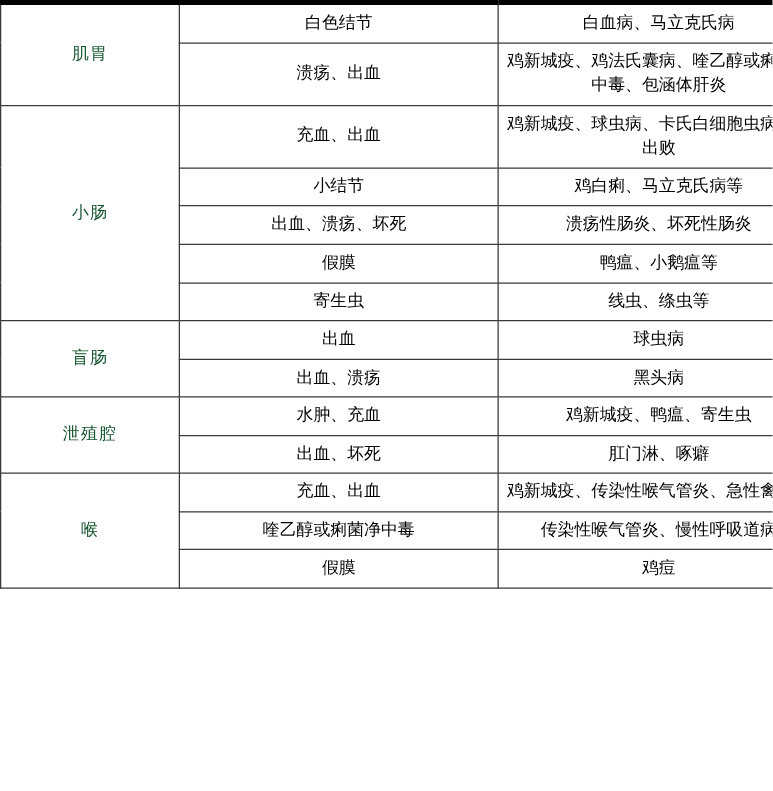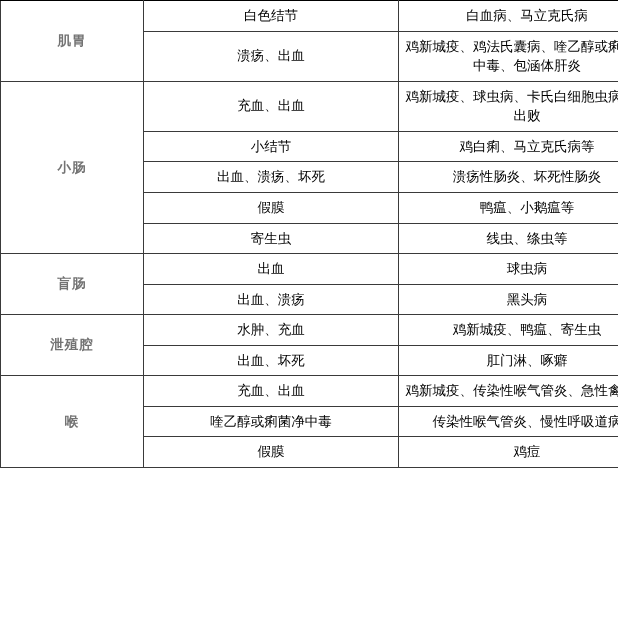--- a/index.html
+++ b/index.html
@@ -29,34 +29,34 @@
     border: 1px solid #3a3a3a;
     padding: 5px 6px;
     text-align: center;
     vertical-align: middle;
     font-size: 13.5px;
     line-height: 1.45;
     word-break: break-all;
   }
   td.organ-cell {
     width: 130px;
-    color: #737373;
-    font-weight: bold;
+    color: #14532d;
+    font-weight: normal;
     font-size: 15px;
     letter-spacing: 1px;
   }
   td.sign-cell {
     width: 242px;
   }
   td.disease-cell {
     width: 244px;
   }
   
   table.lesion-table tr:first-child td {
-    border-top: 1px solid #000000;
+    border-top: 4px solid #000000;
   }
 </style>
 </head>
 <body>
 
 <div id="sheet">
   <table class="lesion-table">
     <tbody>
 
       <tr>

